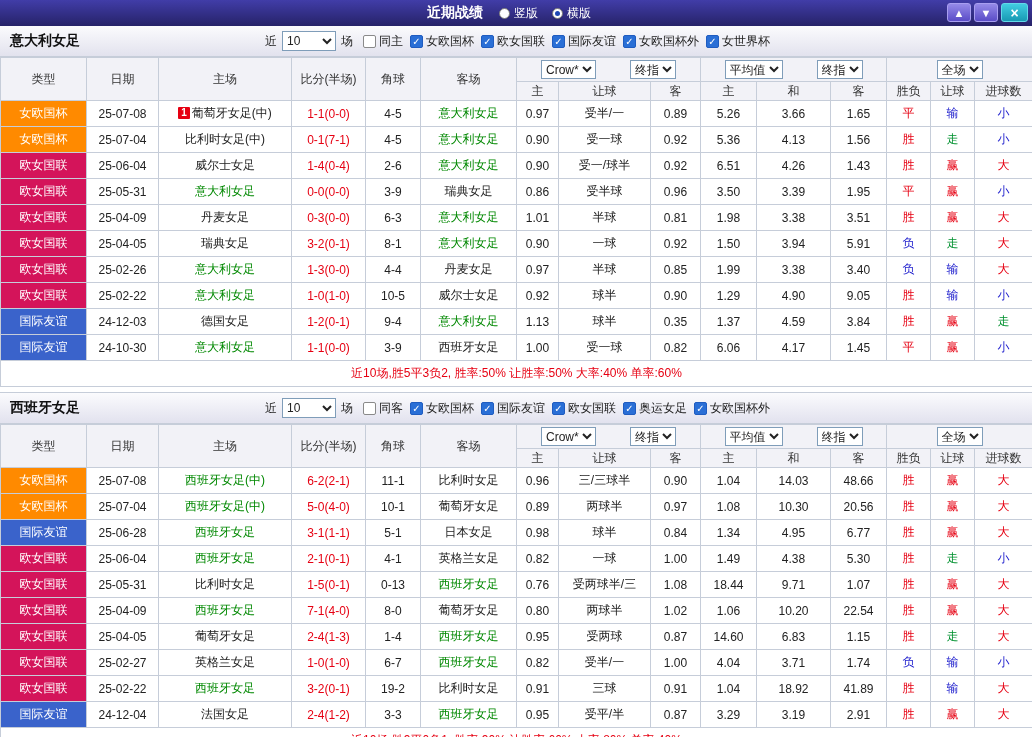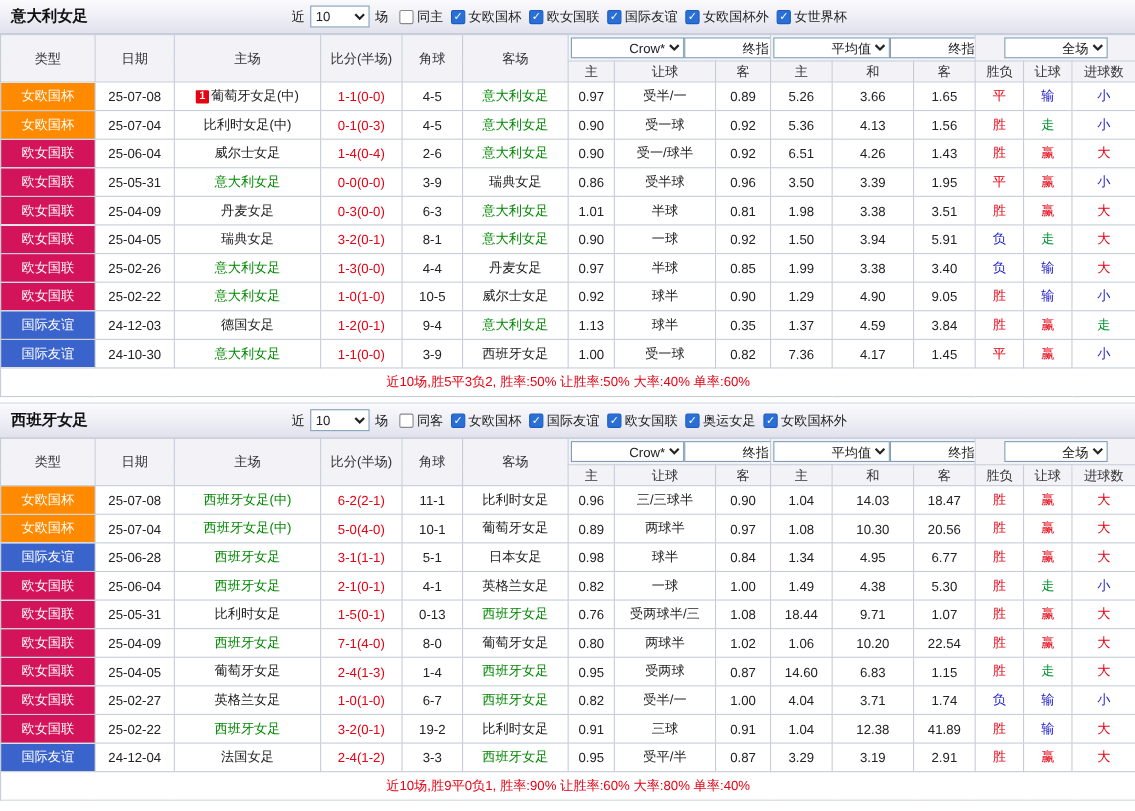--- a/index.html
+++ b/index.html
@@ -68,36 +68,51 @@
   .cb.checked { background:#2a6fd6; border-color:#1f5cc0; }
 
   
   table.grid { border-collapse:collapse; table-layout:fixed; width:1032px; }
   .grid th, .grid td {
     border:1px solid #c6cdd9; text-align:center;
     overflow:hidden; white-space:nowrap; padding:0 2px;
   }
   .grid thead th { background:#f2f2f7; font-weight:normal; color:#333; height:19px; font-size:12px; }
   .grid thead th.th-group { height:24px; }
-  .sel-head { margin:0 0; height:19px;padding-left:48px; }
+  .sel-head { margin:0 17px; height:19px; }
   .grid tbody td { height:26px; font-size:12px; background:#fff; }
   .type-cell { color:#fff; }
   .focal { color: var(--focal, #008800); }
   .score-cell { color: var(--score, #e60012); }
   .card {
     display:inline-block; background:#e60012; color:#fff;
     font-size:10px; line-height:12px; padding:0 3px; margin-right:2px;
     font-weight:bold; border-radius:1px; vertical-align:1px;
   }
   .summary-cell { color: var(--summary, #e60012); height:20px; }
 </style>
 </head>
 <body>
 
 <div class="window">
+  <div class="titlebar">
+    <span class="tb-title">近期战绩</span>
+    <span id="view-radios"><label class="vopt">
+          <span class="radio"></span>
+          <span>竖版</span>
+        </label><label class="vopt">
+          <span class="radio selected"></span>
+          <span>横版</span>
+        </label></span>
+    <div class="tb-buttons">
+      <button class="tb-btn purple">▲</button>
+      <button class="tb-btn purple">▼</button>
+      <button class="tb-btn teal">×</button>
+    </div>
+  </div>
 
   <div class="section">
       <div class="sec-head">
         <span class="team-title">意大利女足</span>
         <div class="filter-bar">
           <span class="ftxt">近</span>
           <select class="sel-count"><option>10</option></select>
           <span class="ftxt">场</span>
           <label class="cb-label">
             <span class="cb"></span>
@@ -182,21 +197,21 @@
             <td>3.66</td>
             <td>1.65</td>
             <td class="res-cell" style="color: rgb(230, 0, 18);">平</td>
             <td class="res-cell" style="color: rgb(26, 26, 204);">输</td>
             <td class="res-cell" style="color: rgb(26, 26, 204);">小</td>
           </tr>
           <tr>
             <td class="type-cell" style="background: rgb(255, 138, 0);">女欧国杯</td>
             <td>25-07-04</td>
             <td class="team-cell"><span>比利时女足(中)</span></td>
-            <td class="score-cell">0-1(0-3)</td>
+            <td class="score-cell">0-1(7-1)</td>
             <td>4-5</td>
             <td class="team-cell focal">意大利女足</td>
             <td>0.90</td>
             <td>受一球</td>
             <td>0.92</td>
             <td>5.36</td>
             <td>4.13</td>
             <td>1.56</td>
             <td class="res-cell" style="color: rgb(230, 0, 18);">胜</td>
             <td class="res-cell" style="color: rgb(0, 145, 47);">走</td>
@@ -324,21 +339,21 @@
           <tr>
             <td class="type-cell" style="background: rgb(58, 99, 203);">国际友谊</td>
             <td>24-10-30</td>
             <td class="team-cell focal"><span>意大利女足</span></td>
             <td class="score-cell">1-1(0-0)</td>
             <td>3-9</td>
             <td class="team-cell">西班牙女足</td>
             <td>1.00</td>
             <td>受一球</td>
             <td>0.82</td>
-            <td>7.36</td>
+            <td>6.06</td>
             <td>4.17</td>
             <td>1.45</td>
             <td class="res-cell" style="color: rgb(230, 0, 18);">平</td>
             <td class="res-cell" style="color: rgb(230, 0, 18);">赢</td>
             <td class="res-cell" style="color: rgb(26, 26, 204);">小</td>
           </tr>
           <tr>
             <td class="summary-cell" colspan="15">近10场,胜5平3负2, 胜率:50% 让胜率:50% 大率:40% 单率:60%</td>
           </tr>
         </tbody>
@@ -425,21 +440,21 @@
             <td>25-07-08</td>
             <td class="team-cell focal"><span>西班牙女足(中)</span></td>
             <td class="score-cell">6-2(2-1)</td>
             <td>11-1</td>
             <td class="team-cell">比利时女足</td>
             <td>0.96</td>
             <td>三/三球半</td>
             <td>0.90</td>
             <td>1.04</td>
             <td>14.03</td>
-            <td>18.47</td>
+            <td>48.66</td>
             <td class="res-cell" style="color: rgb(230, 0, 18);">胜</td>
             <td class="res-cell" style="color: rgb(230, 0, 18);">赢</td>
             <td class="res-cell" style="color: rgb(230, 0, 18);">大</td>
           </tr>
           <tr>
             <td class="type-cell" style="background: rgb(255, 138, 0);">女欧国杯</td>
             <td>25-07-04</td>
             <td class="team-cell focal"><span>西班牙女足(中)</span></td>
             <td class="score-cell">5-0(4-0)</td>
             <td>10-1</td>
@@ -560,21 +575,21 @@
             <td class="type-cell" style="background: rgb(212, 20, 90);">欧女国联</td>
             <td>25-02-22</td>
             <td class="team-cell focal"><span>西班牙女足</span></td>
             <td class="score-cell">3-2(0-1)</td>
             <td>19-2</td>
             <td class="team-cell">比利时女足</td>
             <td>0.91</td>
             <td>三球</td>
             <td>0.91</td>
             <td>1.04</td>
-            <td>12.38</td>
+            <td>18.92</td>
             <td>41.89</td>
             <td class="res-cell" style="color: rgb(230, 0, 18);">胜</td>
             <td class="res-cell" style="color: rgb(26, 26, 204);">输</td>
             <td class="res-cell" style="color: rgb(230, 0, 18);">大</td>
           </tr>
           <tr>
             <td class="type-cell" style="background: rgb(58, 99, 203);">国际友谊</td>
             <td>24-12-04</td>
             <td class="team-cell"><span>法国女足</span></td>
             <td class="score-cell">2-4(1-2)</td>

